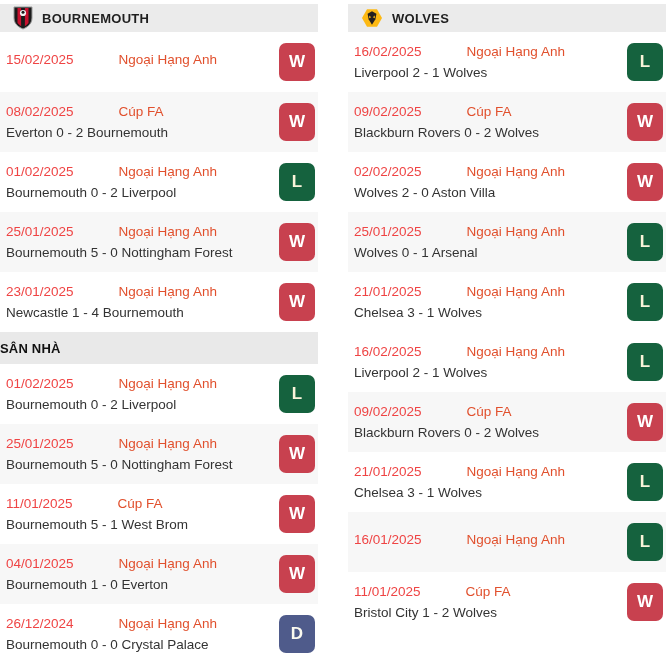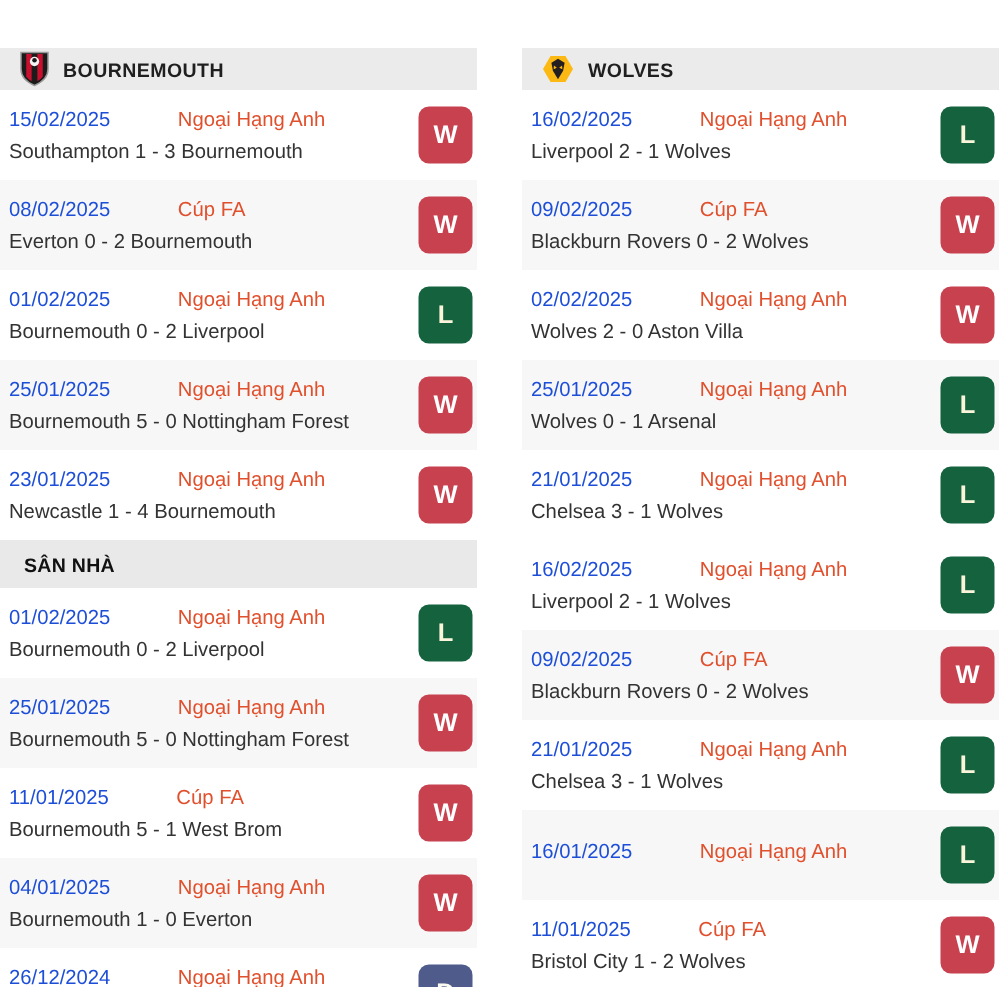--- a/index.html
+++ b/index.html
@@ -2,33 +2,33 @@
 <html><head>
 <meta charset="utf-8">
 <style>
   * { box-sizing: border-box; margin: 0; padding: 0; }
   html, body { width: 666px; height: 658px; overflow: hidden; background: #fff;
     font-family: "Liberation Sans", sans-serif; }
   .page { display: flex; gap: 30px; padding-top: 4px; width: 666px; }
   .col { width: 318px; flex: 0 0 318px; }
 
   .team-header { height: 28px; background: #ebebeb; display: flex; align-items: center;
-    gap: 9px; padding-left: 13px; cursor: pointer; margin-top: 28px; }
+    gap: 9px; padding-left: 13px; cursor: pointer; }
   .team-name { font-size: 13px; font-weight: bold; color: #1f1f1f; letter-spacing: 0.3px; }
   .logo { display: flex; align-items: center; }
 
   .section-header { height: 32px; background: #e9e9e9; display: flex; align-items: center;
-    padding-left: 16px; }
+    padding-left: 0; }
   .section-title { font-size: 13px; font-weight: bold; color: #111; letter-spacing: 0.2px; }
 
   .row { height: 60px; display: flex; align-items: center; padding: 0 3px 0 6px; }
   .rows .row:nth-child(even) { background: #f7f7f7; }
   .row-text { flex: 1; min-width: 0; }
   .line1 { display: flex; align-items: baseline; margin-bottom: 6px; }
-  .date { font-size: 13.5px; color: #1d4ed8; }
+  .date { font-size: 13.5px; color: #ef4444; }
   .comp { font-size: 13.5px; color: #e1502d; margin-left: 18px; cursor: pointer; padding-left: 27px; }
   .match { font-size: 13.5px; color: #333; }
   .badge { width: 36px; height: 38px; border-radius: 7px; flex: 0 0 36px;
     display: flex; align-items: center; justify-content: center;
     font-size: 17px; font-weight: bold; }
 </style>
 </head>
 <body>
 
 <div class="page">
@@ -49,21 +49,20 @@
     <div class="sections">
   <div class="section">
 
     <div class="rows">
   <div class="row">
     <div class="row-text">
       <div class="line1">
         <span class="date">15/02/2025</span>
         <span class="comp">Ngoại Hạng Anh</span>
       </div>
-      <div class="match">Southampton 1 - 3 Bournemouth</div>
     </div>
     <div class="badge" style="background: rgb(200, 65, 79); color: rgb(255, 255, 255);">W</div>
   </div>
 
   <div class="row">
     <div class="row-text">
       <div class="line1">
         <span class="date">08/02/2025</span>
         <span class="comp">Cúp FA</span>
       </div>

